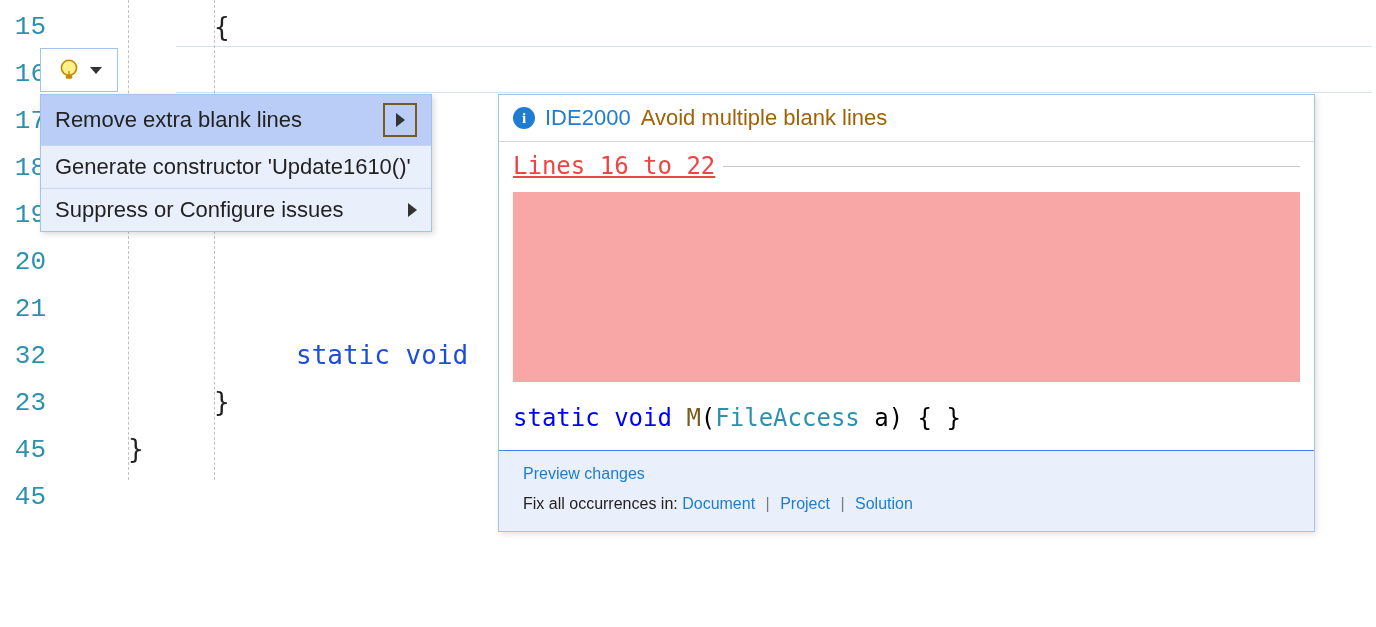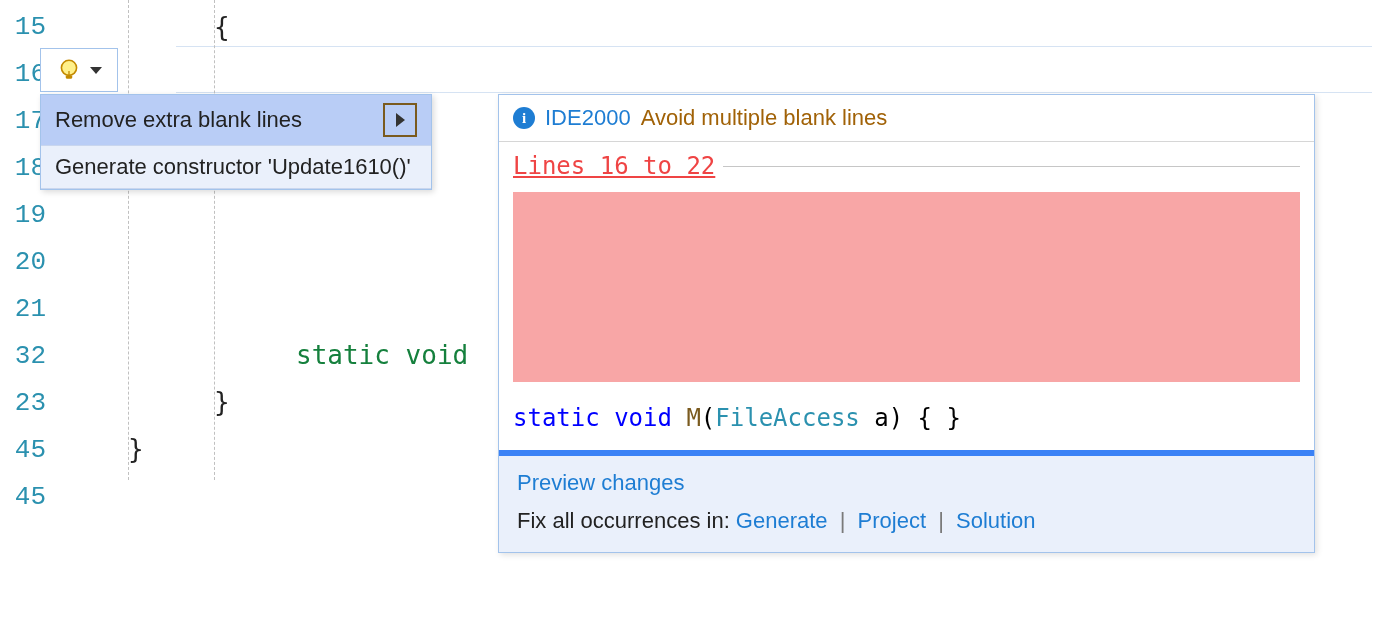--- a/index.html
+++ b/index.html
@@ -44,21 +44,21 @@
     height: 480px;
   }
   .code-line {
     position: absolute;
     line-height: 47px;
     font-family: Consolas, monospace;
     font-size: 26px;
     color: #222;
     white-space: pre;
   }
-  .kw { color: #15803d; margin-top: 18px; }
+  .kw { color: #1d4ed8; margin-top: 18px; }
 
   .lightbulb-btn {
     position: absolute;
     left: 40px; top: 48px;
     width: 78px; height: 44px;
     border: 1px solid #a3c3eb;
     background: #fff;
     display: flex;
     align-items: center;
     justify-content: center;
@@ -168,24 +168,24 @@
   }
   .diff-code {
     padding-top: 22px;
     white-space: pre;
   }
   .tkw { color: #0000ff; }
   .ttype { color: #2b91af; }
   .tmethod { color: #7a5a1e; }
 
   .preview-footer {
-    border-top: 6px solid #3b82f6;
+    border-top: 1px solid #3b82f6;
     background: #eaf0fb;
-    padding: 14px 16px 18px 18px;
-    font-size: 22px;
+    padding: 14px 16px 18px 24px;
+    font-size: 16px;
   }
   .link { color: #1e7dd3; cursor: pointer; }
   .fix-row { margin-top: 12px; color: #222; }
   .sep-bar { color: #7a7a7a; padding: 0 6px; }
 </style>
 </head>
 <body>
 
 <div class="editor">
   <div class="gutter">
@@ -226,40 +226,44 @@
     <span>Remove extra blank lines</span>
     <span class="submenu-box">
       <span class="submenu-arrow"></span>
     </span>
   </div>
   <div class="action-sep"></div>
   <div class="action-item">
     <span>Generate constructor 'Update1610()'</span>
   </div>
   <div class="action-sep"></div>
+  <div class="action-item">
+    <span>Suppress or Configure issues</span>
+    <span class="submenu-arrow"></span>
+  </div>
 </div>
 
 <div class="preview-panel">
   <div class="preview-header">
     <div class="info-icon">i</div>
     <span class="rule-id">IDE2000</span>
     <span class="rule-desc">Avoid multiple blank lines</span>
   </div>
   <div class="preview-body">
     <div class="lines-label-row">
       <span>Lines 16 to 22</span>
       <div class="hr"></div>
     </div>
     <div class="diff-removed"></div>
     <div class="diff-code"><span class="tkw">static</span> <span class="tkw">void</span> <span class="tmethod">M</span><span>(</span><span class="ttype">FileAccess</span><span> a) { }</span></div>
   </div>
   <div class="preview-footer">
     <div><span class="link">Preview changes</span></div>
     <div class="fix-row">
       <span>Fix all occurrences in: </span>
-      <span class="link">Generate</span>
+      <span class="link">Document</span>
       <span class="sep-bar">|</span>
       <span class="link">Project</span>
       <span class="sep-bar">|</span>
       <span class="link">Solution</span>
     </div>
   </div>
 </div>
 
 </body></html>

